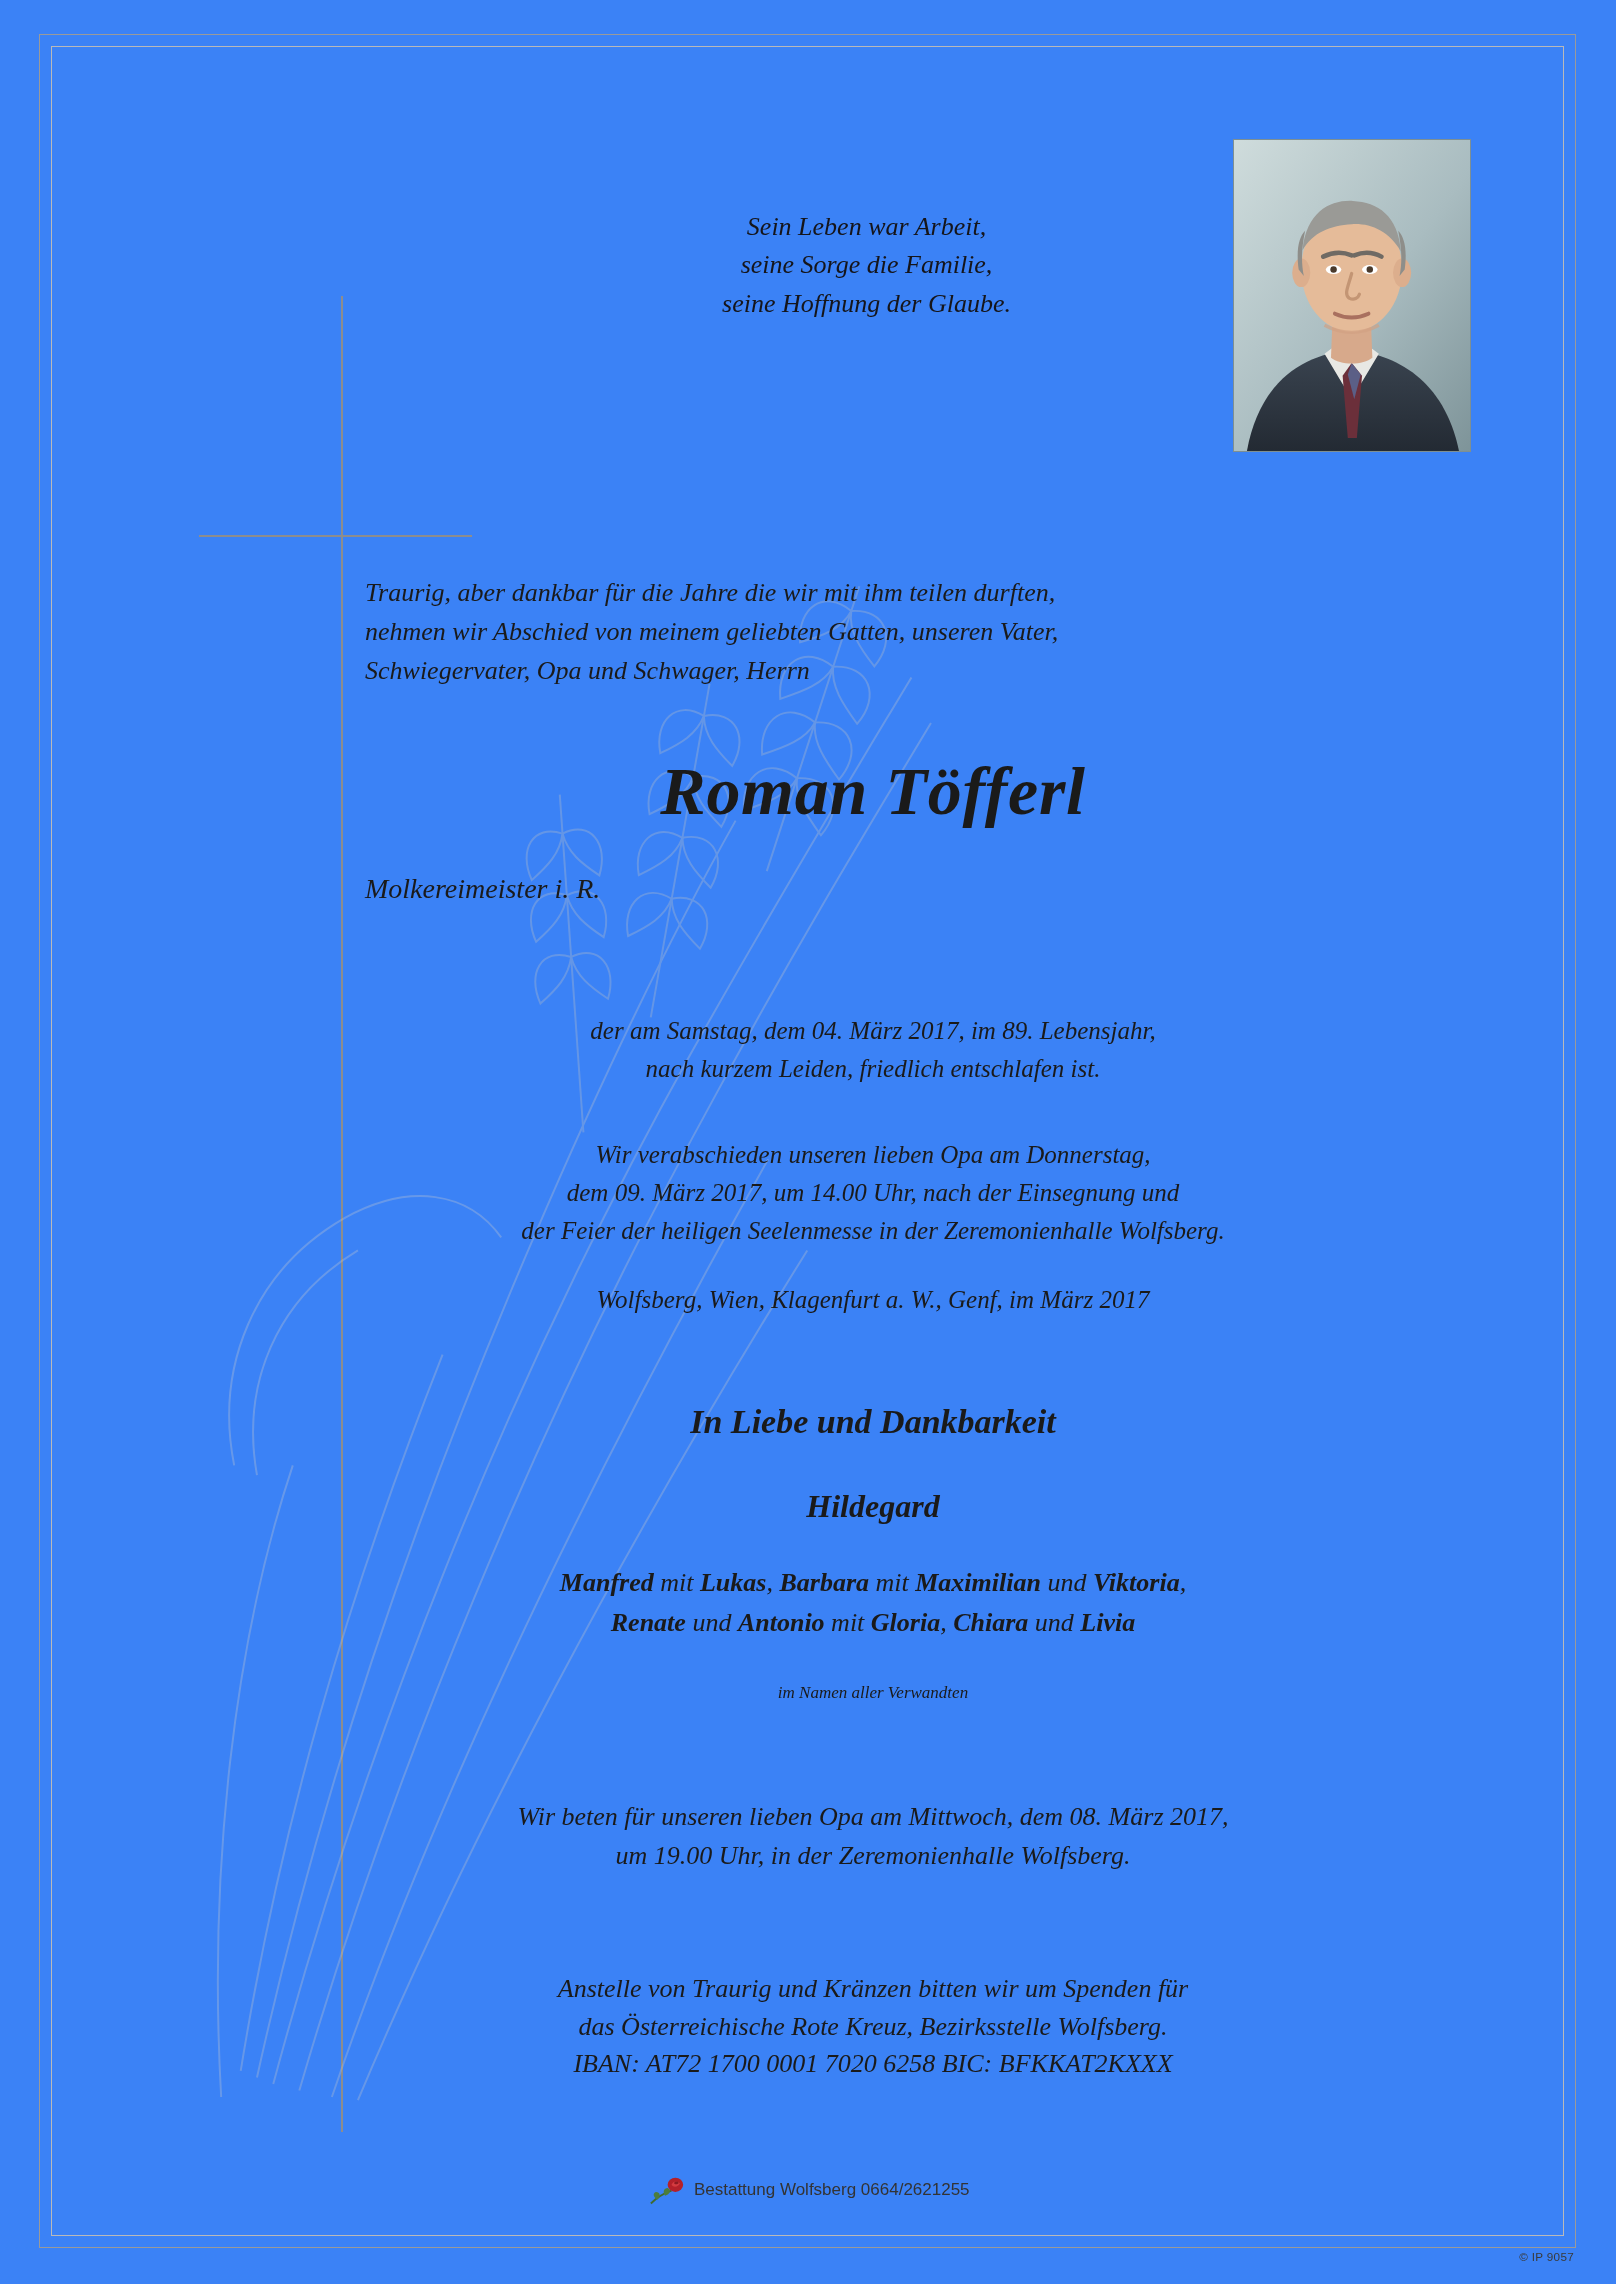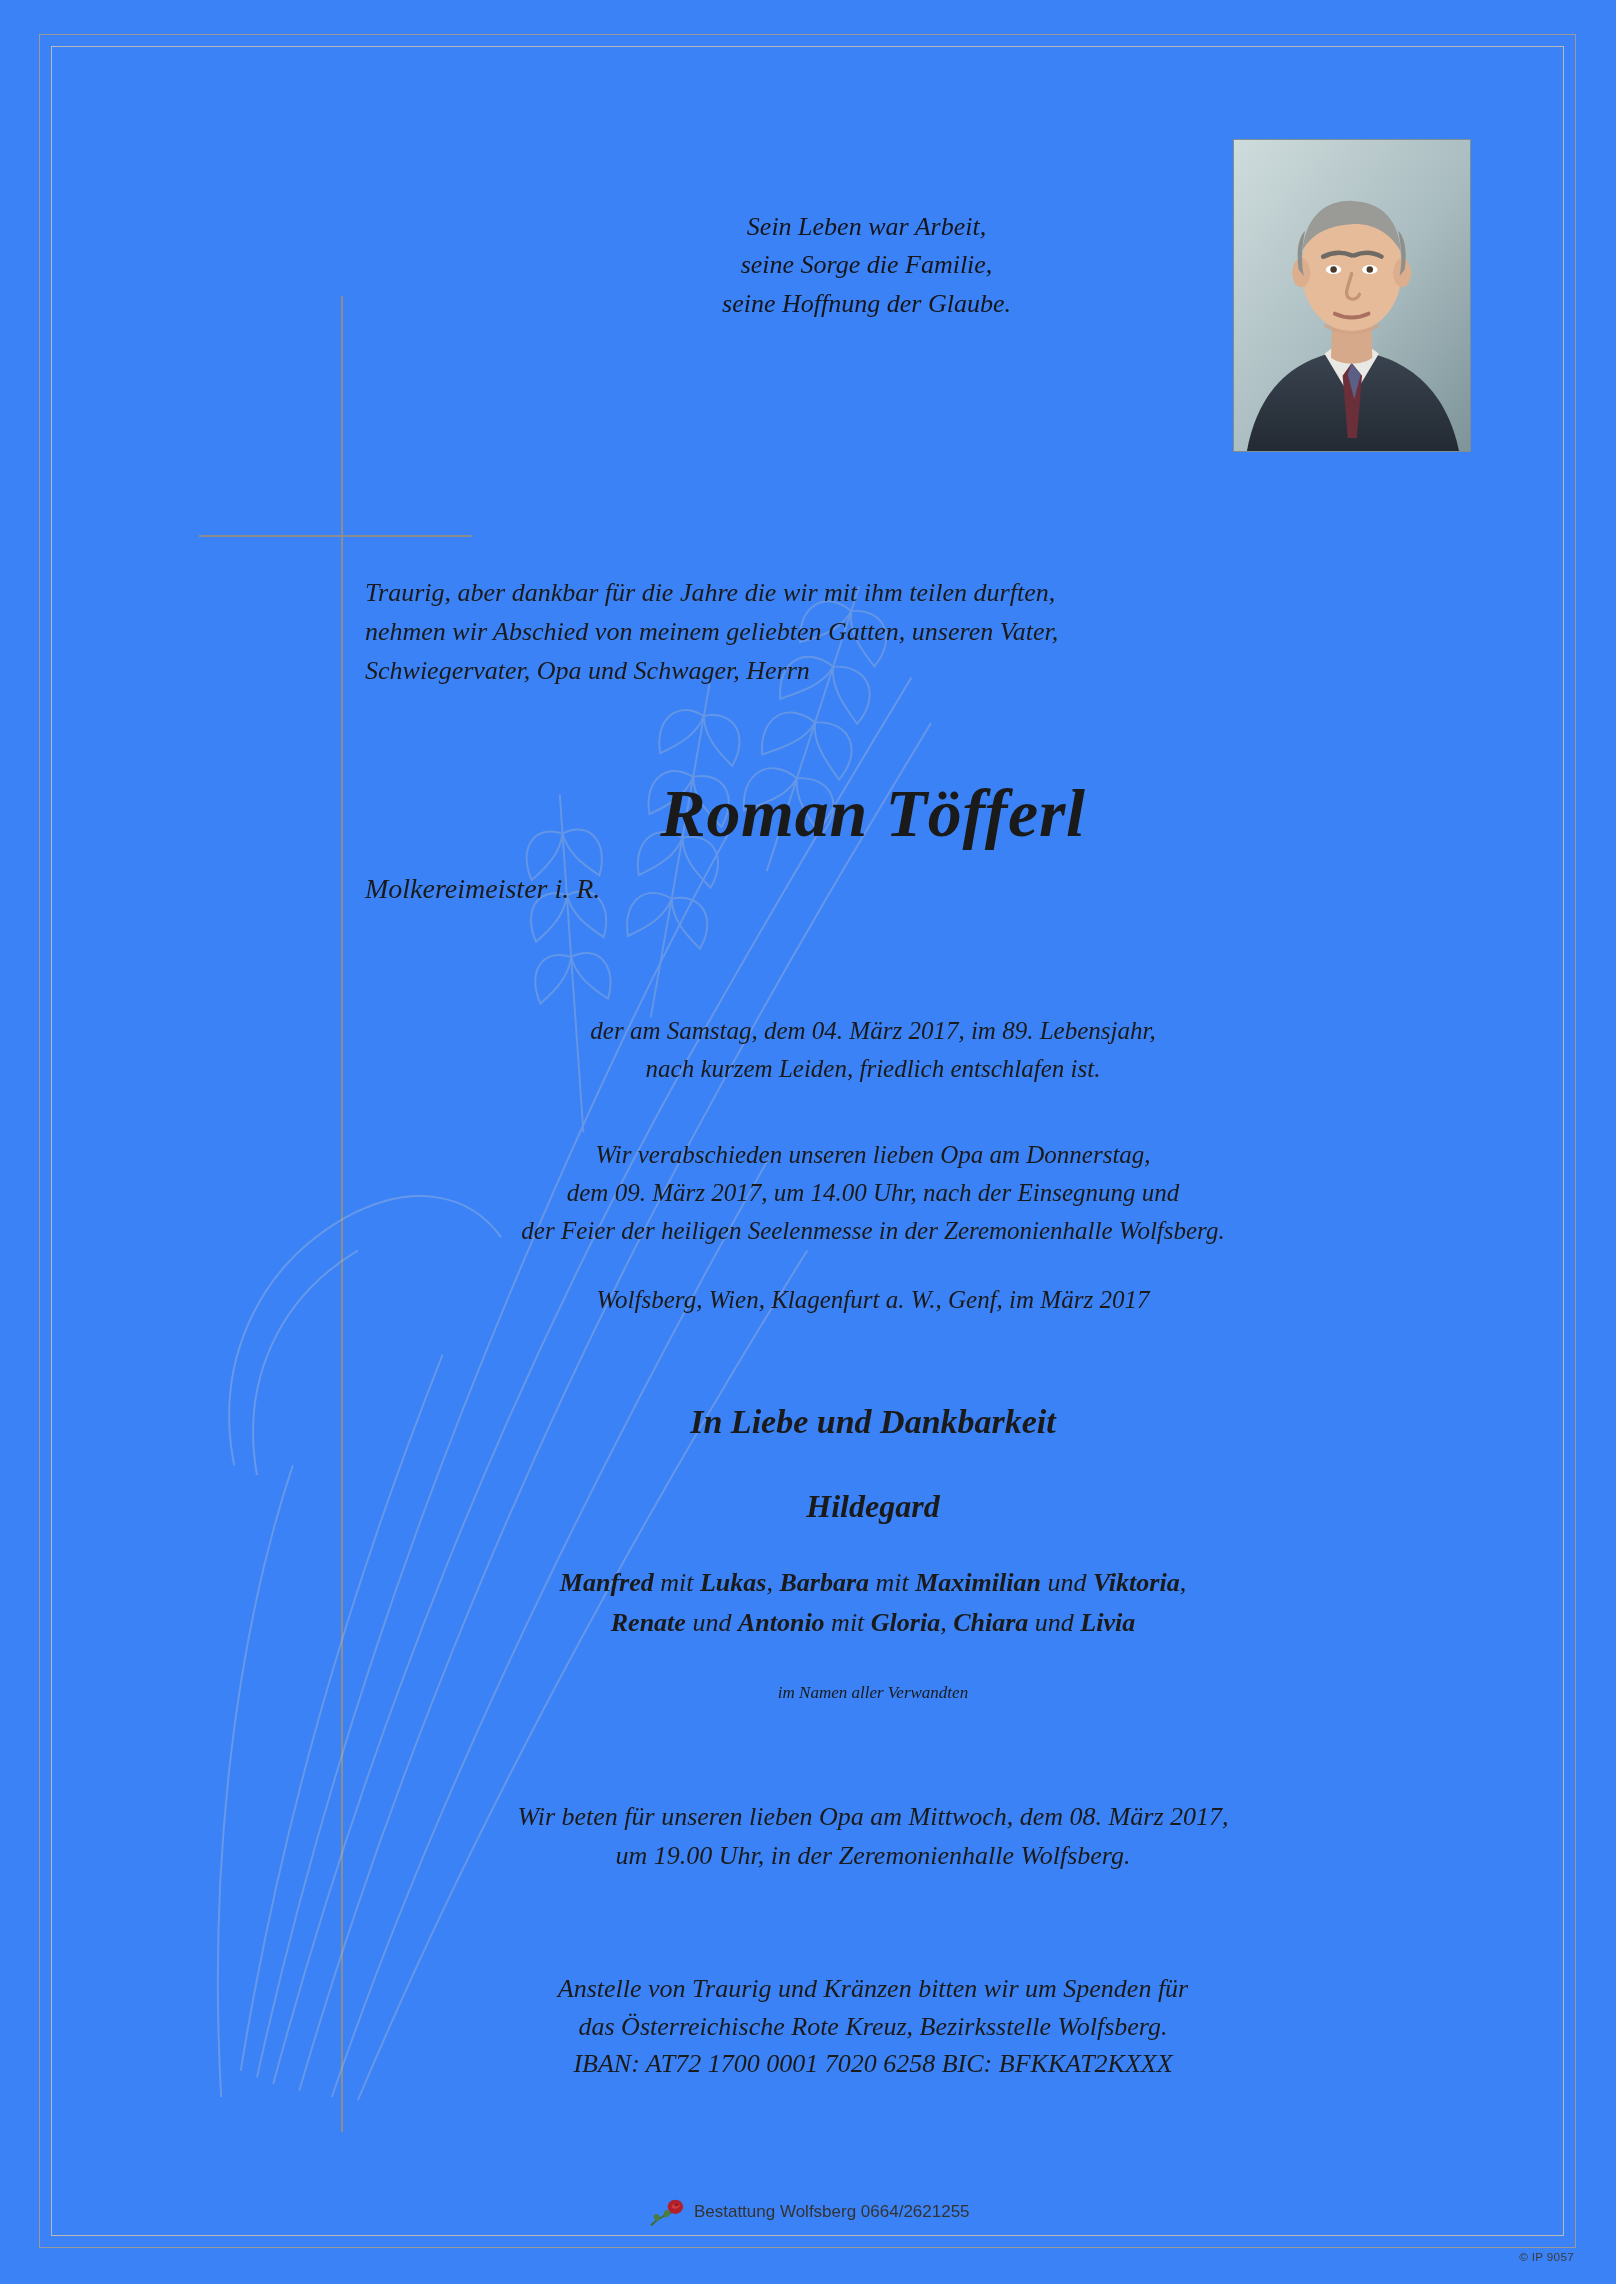--- a/index.html
+++ b/index.html
@@ -100,21 +100,21 @@
     width: 1016px;
     text-align: left;
     font-style: italic;
     font-size: 26px;
     line-height: 1.50;
   }
 
   .name {
     position: absolute;
     left: 365px;
-    top: 778px;
+    top: 756px;
     width: 1016px;
     text-align: center;
     font-style: italic;
     font-weight: bold;
     font-size: 68px;
     letter-spacing: 0.7px;
     line-height: 1.05;
   }
   .profession {
     position: absolute;
@@ -226,21 +226,20 @@
 
   .footer {
     position: absolute;
     left: 0;
     top: 2175px;
     width: 1617px;
     text-align: center;
     font-size: 17px;
     font-family: "Liberation Sans", sans-serif;
     color: #333;
-    margin-top: 22px;
   }
   .footer-row {
     display: inline-flex;
     align-items: center;
     gap: 6.5px;
   }
   .rose-icon { width: 40px; height: 30px; display: block; }
 
   .copyright {
     position: absolute;

